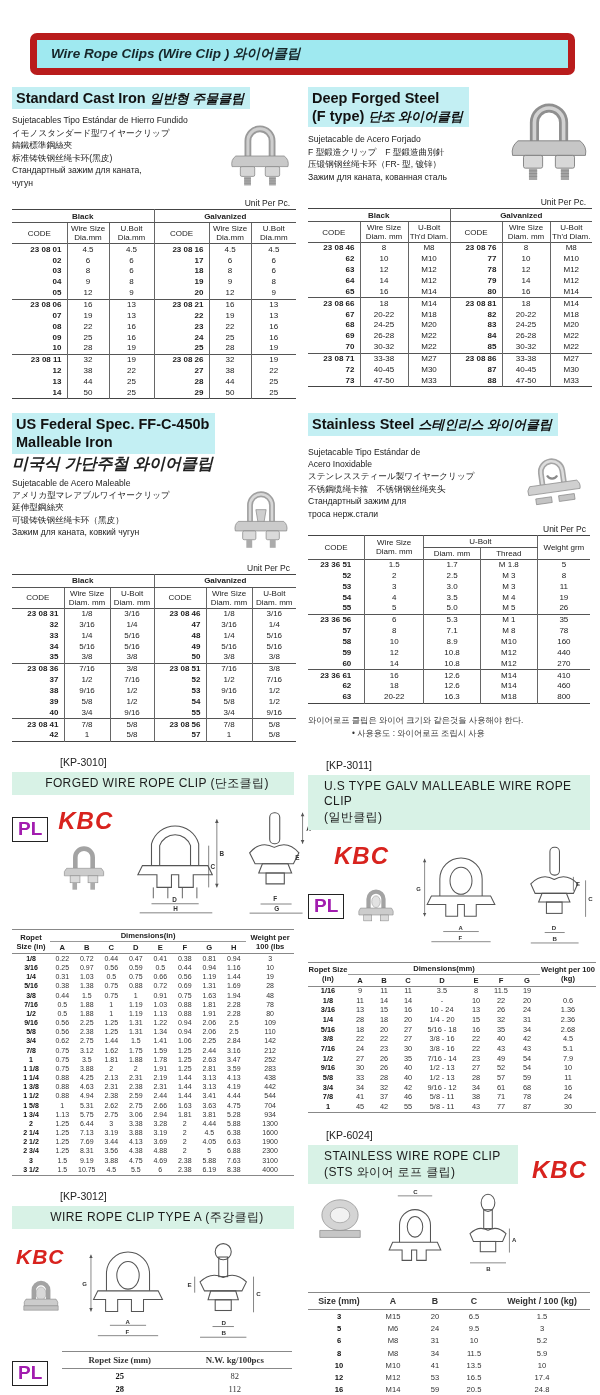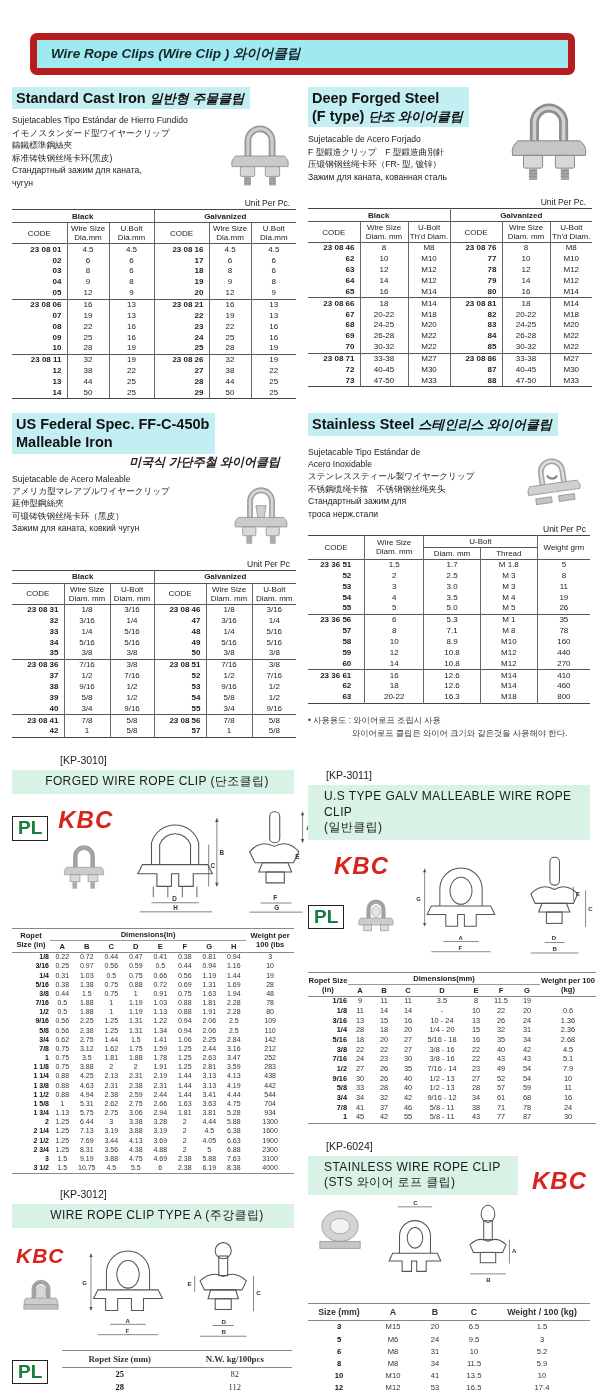--- a/index.html
+++ b/index.html
@@ -8,21 +8,21 @@
 
   .banner { margin:0 25px 12px 30px; background:#9fe9f0; border:7px solid #b91c1c; border-radius:7px;
             padding:5px 14px; font-size:13.5px; font-weight:bold; font-style:italic; color:#16262a; }
 
   .cols { display:flex; padding:0 8px; }
   .col-l { width:292px; padding:0 6px 0 4px; }
   .col-r { width:292px; padding:0 2px 0 8px; }
 
   .sec-title { display:inline-block; background:#c3eff3; padding:2px 6px 2px 4px; font-size:14.5px; font-weight:bold; color:#111; line-height:1.25; }
   .sec-title .ko { font-style:italic; font-size:13px; }
-  .title-ko-line { font-size:12px; font-weight:bold; font-style:italic; text-align:right; padding-right:14px; }
+  .title-ko-line { font-size:16px; font-weight:bold; font-style:italic; text-align:left; padding-right:14px; }
 
   .desc-row { display:flex; justify-content:space-between; margin-top:5px; }
   .desc { font-size:8.6px; line-height:1.45; color:#222; white-space:nowrap; }
   .photo { flex:0 0 auto; }
 
   .unit { font-size:8.5px; text-align:right; padding-right:4px; margin:2px 0 1px; color:#222; }
 
   table { border-collapse:collapse; width:100%; table-layout:fixed; }
   .cat-table { font-size:8px; border-top:1.6px solid #444; border-bottom:1.6px solid #444; }
   .cat-table th { font-weight:normal; font-size:8px; padding:1px 1px; }
@@ -37,28 +37,28 @@
 
   .note { font-size:8.3px; margin-top:10px; line-height:1.6; color:#333; }
   .note div:nth-child(2) { padding-left:44px; }
 
   .kp-code { font-size:10.5px; color:#222; margin:12px 0 4px 48px; }
   .mint-bar { background:#d8f2e6; padding:4px 8px 4px 16px; font-size:12px; color:#1c1c1c; letter-spacing:0.4px; line-height:1.3; }
 
   .fig-row { display:flex; align-items:flex-start; margin:8px 0 4px; }
   .kbc { color:#d8231e; font-weight:bold; font-style:italic; font-size:24px; letter-spacing:1px; }
   .kbc.small { font-size:21px; }
-  .pl-box { border:1.6px solid #222; background:#fff; padding:1px 5px; font-size:19px; font-weight:bold; color:#15803d; display:inline-block; line-height:1.1; }
+  .pl-box { border:1.6px solid #222; background:#fff; padding:1px 5px; font-size:19px; font-weight:bold; color:#a21caf; display:inline-block; line-height:1.1; }
 
   .dim-table { font-size:7px; color:#333; border-top:1.4px solid #888; border-bottom:1.4px solid #888; }
   .dim-table th { font-size:7.6px; font-weight:bold; color:#222; padding:1px 0; }
   .dim-table thead { border-bottom:1.4px solid #888; }
   .dim-table td { text-align:center; padding:0.4px 1px; line-height:1.2; }
   .dim-table .span-underline { border-bottom:1.2px solid #999;margin-top:31px; }
-  .dim-table td:first-child { font-weight:bold; color:#111;text-align:right; }
+  .dim-table td:first-child { font-weight:bold; color:#111; }
 
   .small-table { font-size:8.5px; color:#333; border-top:1.4px solid #888; border-bottom:1.4px solid #888; }
   .small-table th { font-size:8.8px; font-weight:bold; border-bottom:1.4px solid #888; padding:3px 0; }
   .small-table td { text-align:center; padding:1.6px 0; }
   .small-table td:first-child { font-weight:bold; color:#111; }
 
   svg text { font-family:"Liberation Sans", sans-serif; }
   .diagram text { font-size:7px; font-weight:bold; fill:#333; }
 </style>
 </head>
@@ -693,22 +693,22 @@
             <tr>
               <td>63</td>
               <td class="vline">20-22</td>
               <td class="vline">16.3</td>
               <td class="vline">M18</td>
               <td class="vline">800</td>
             </tr>
           </tbody>
       </table>
       <div class="note">
+          <div>와이어로프 클립은 와이어 크기와 같은것을 사용해야 한다.</div>
           <div>• 사용용도 : 와이어로프 조립시 사용</div>
-          <div>와이어로프 클립은 와이어 크기와 같은것을 사용해야 한다.</div>
         </div>
     </div>
   </div>
 
   <div class="cols" style="margin-top:2px;">
 
     <div class="col-l">
 
       <div class="kp-code">[KP-3010]</div>
       <div class="mint-bar" style="text-align:center;">FORGED WIRE ROPE CLIP (단조클립)</div>
@@ -1152,21 +1152,21 @@
                 <td>32</td>
                 <td>150</td>
               </tr>
             </tbody>
         </table>
       </div>
     </div>
 
     <div class="col-r">
 
-      <div class="kp-code" style="margin-left:18px; margin-top:27px;">[KP-3011]</div>
+      <div class="kp-code" style="margin-left:18px; margin-top:15px;">[KP-3011]</div>
       <div class="mint-bar">
         <span>U.S TYPE GALV MALLEABLE WIRE ROPE CLIP</span><br>
         <span>(일반클립)</span>
       </div>
 
       <div class="fig-row">
         <div style="padding:4px 6px 0 0;">
           <div class="kbc" style="margin-left:26px;">KBC</div>
           <div style="display:flex; align-items:center; margin-top:8px;">
             <span class="pl-box">PL</span>

